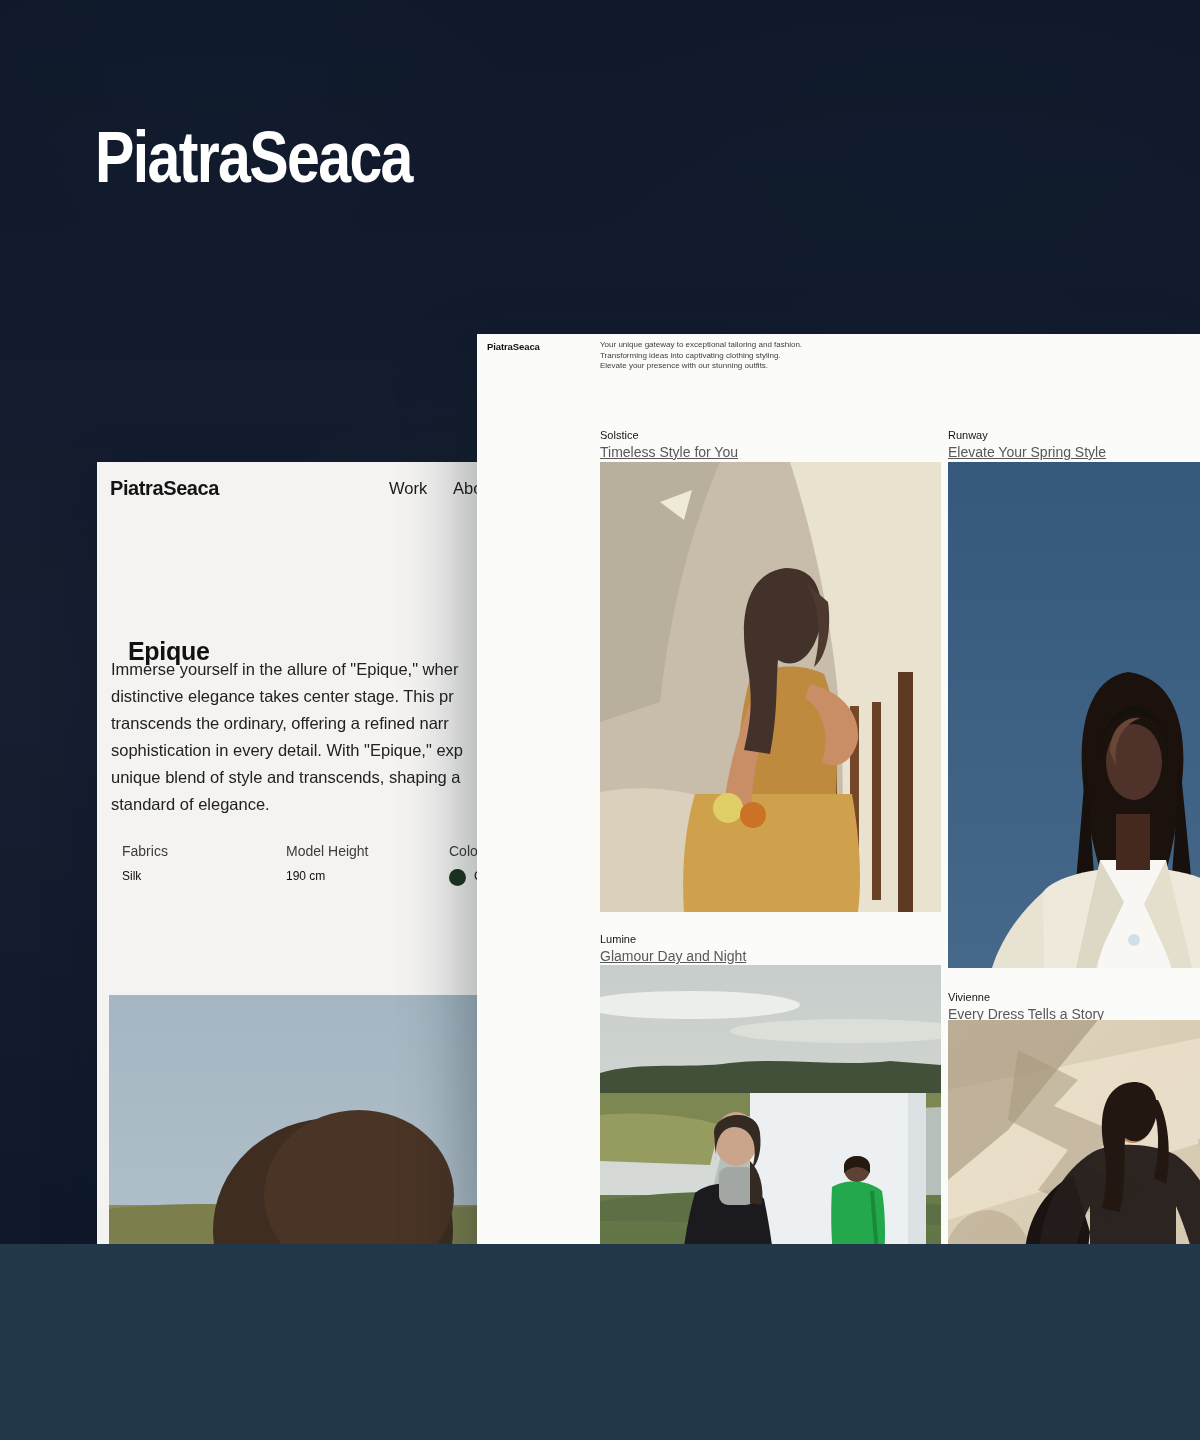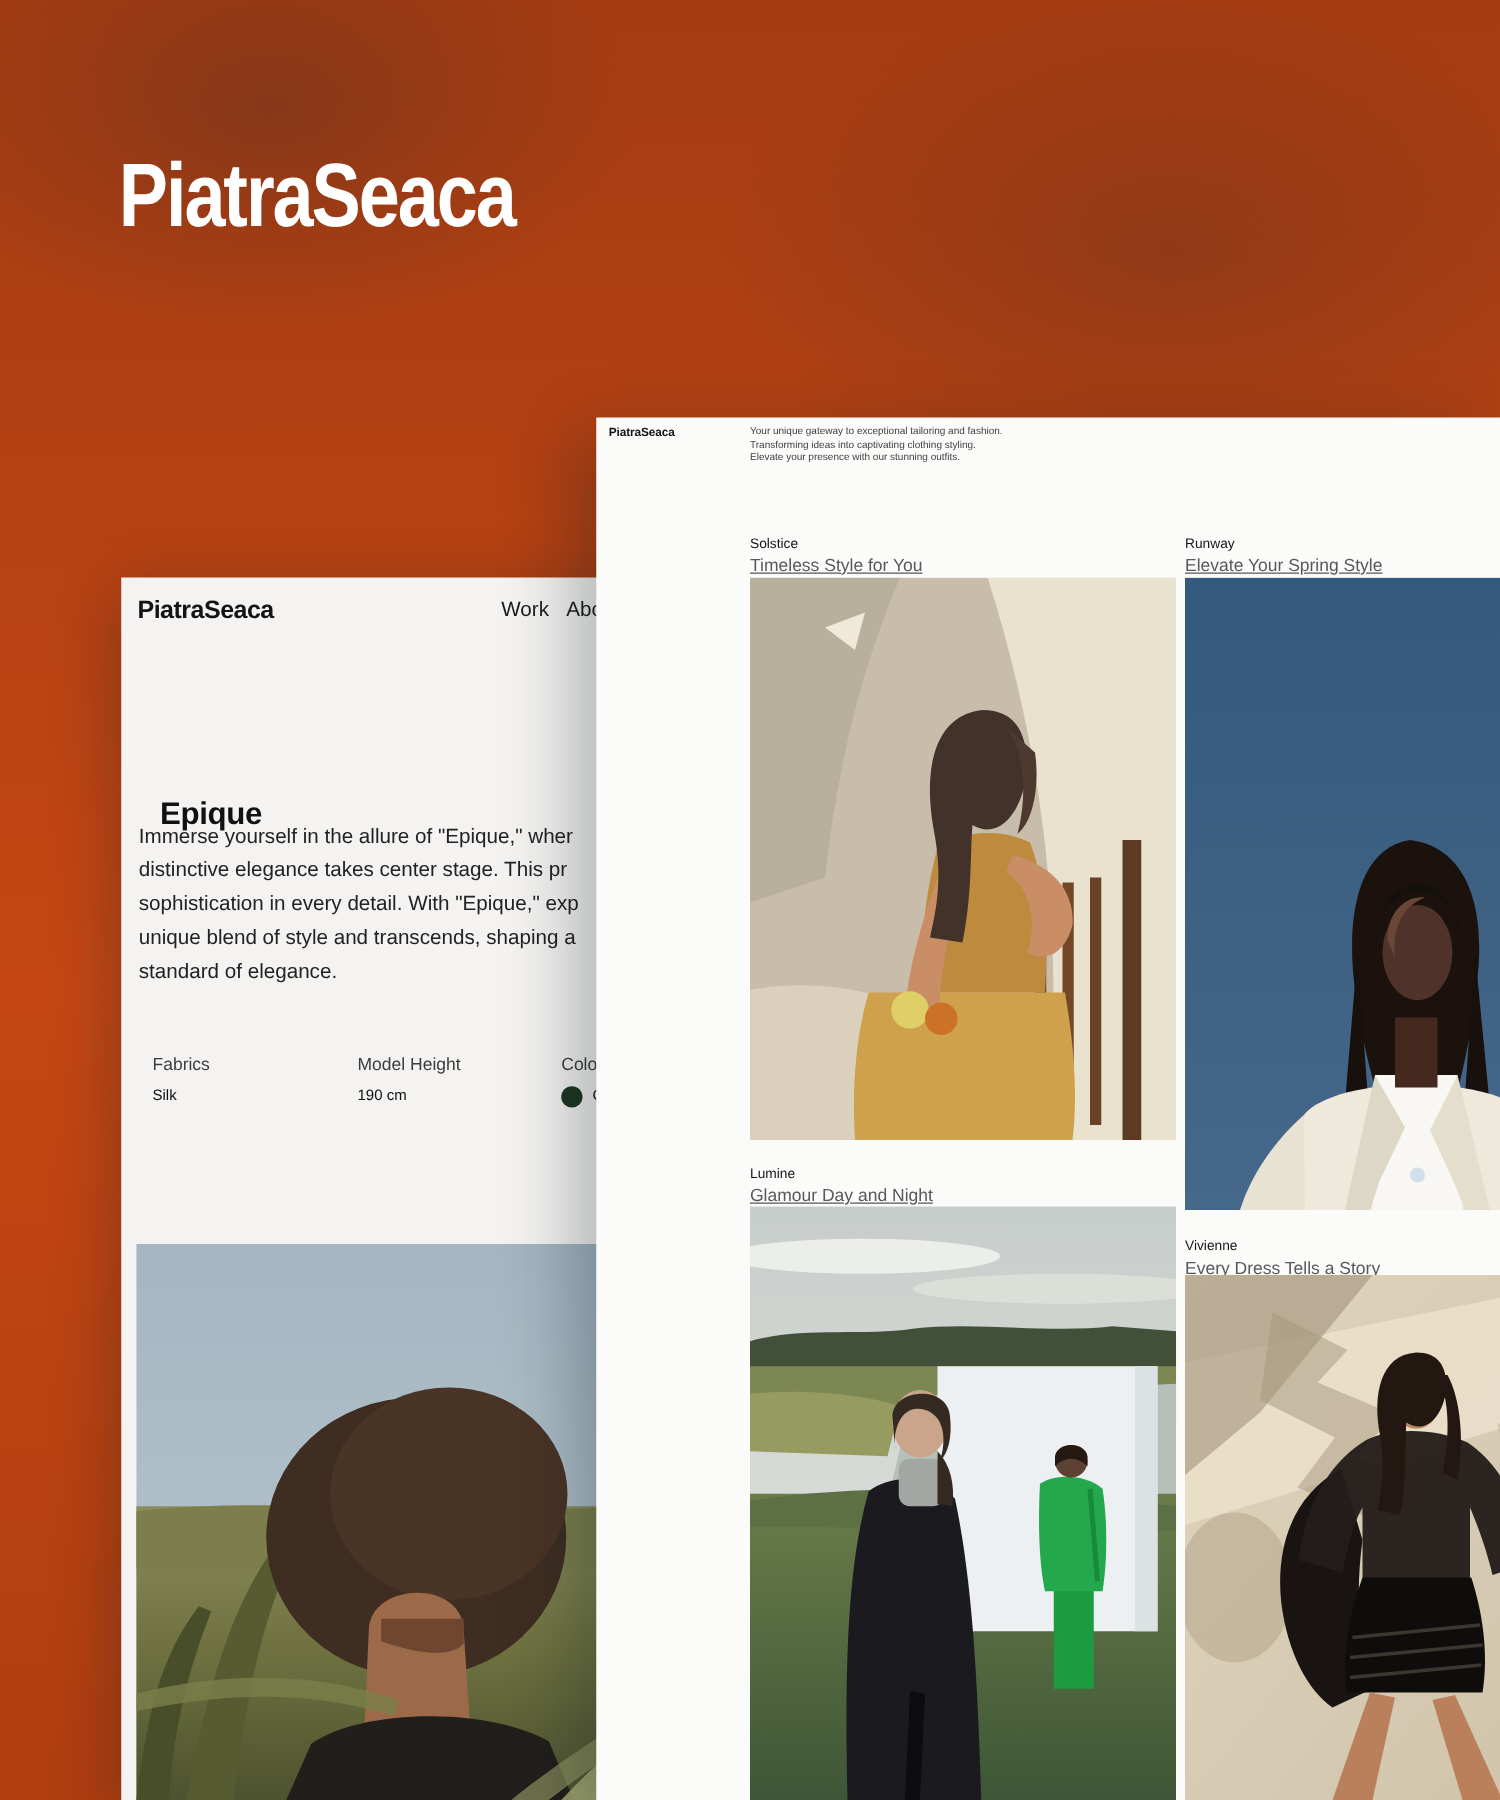--- a/index.html
+++ b/index.html
@@ -1,18 +1,18 @@
 <!DOCTYPE html>
 <html><head>
 <meta charset="utf-8">
 <style>
   html,body{margin:0;padding:0;background:#22384a;}
   .stage{
-    position:relative;width:1200px;height:1440px;overflow:hidden;
-    background:#c2410c;
+    position:relative;width:1200px;height:1244px;overflow:hidden;
+    background:#0f172a;
     font-family:"Liberation Sans","DejaVu Sans",sans-serif;
     -webkit-font-smoothing:antialiased;
   }
   .bg-texture{
     position:absolute;inset:0;pointer-events:none;
     background:
       radial-gradient(420px 260px at 18% 6%, rgba(16,36,50,.22), transparent 70%),
       radial-gradient(520px 300px at 78% 14%, rgba(16,36,50,.18), transparent 70%),
       radial-gradient(600px 420px at 50% 52%, rgba(255,255,255,.04), transparent 70%),
       linear-gradient(180deg, rgba(14,32,46,.16), rgba(255,255,255,.03) 55%, rgba(14,32,46,.10));
@@ -34,21 +34,21 @@
     left:97px;top:462px;width:1005px;height:978px;z-index:1;
     background:#f4f3f1;box-shadow:0 14px 50px rgba(10,26,38,.32);
   }
   .page-right{
     left:477px;top:334px;width:723px;height:1106px;z-index:2;
     background:#fbfbfa;box-shadow:-18px 16px 55px rgba(10,26,38,.30);
   }
   .page *{position:absolute;}
   
   .pl-logo{left:13px;top:15px;font-size:20px;font-weight:700;color:#141414;letter-spacing:-.4px;}
-  .pl-nav-work{left:304px;top:17px;font-size:16.5px;color:#1b1b1b;text-align:center;}
+  .pl-nav-work{left:292px;top:17px;font-size:16.5px;color:#1b1b1b;text-align:center;}
   .pl-nav-about{left:356px;top:17px;font-size:16.5px;color:#1b1b1b;white-space:nowrap;}
   .pl-title{left:14px;top:158px;margin:17px;font-size:25px;font-weight:600;color:#111;letter-spacing:-.3px;}
   .pl-desc{left:14px;top:194px;font-size:16.5px;line-height:27px;color:#222;}
   .pl-desc div{position:static;white-space:nowrap;}
   .pl-specs{left:14px;top:381px;width:600px;height:60px;margin-left:11px;}
   .spec-label{top:0;font-size:14px;color:#3c3c3c;}
   .spec-value{top:26px;font-size:12px;font-weight:500;color:#0e0e0e;white-space:nowrap;text-align:center;}
   .spec-c1{left:0;}  .spec-c2{left:164px;}  .spec-c3{left:327px;}
   .swatch{position:static;display:inline-block;width:17px;height:17px;border-radius:50%;
     background:#1f3620;vertical-align:-3px;margin-right:8px;}
@@ -78,20 +78,21 @@
   <section class="page page-left">
     <div class="pl-logo">PiatraSeaca</div>
     <div class="pl-nav-work">Work</div>
     <div class="pl-nav-about">About</div>
 
     <h2 class="pl-title">Epique</h2>
 
     <div class="pl-desc">
       <div>Immerse yourself in the allure of "Epique," wher</div>
       <div>distinctive elegance takes center stage. This pr</div>
+      <div>transcends the ordinary, offering a refined narr</div>
       <div>sophistication in every detail. With "Epique," exp</div>
       <div>unique blend of style and transcends, shaping a</div>
       <div>standard of elegance.</div>
     </div>
 
     <div class="pl-specs">
       <div class="spec-label spec-c1">Fabrics</div>
       <div class="spec-value spec-c1">Silk</div>
       <div class="spec-label spec-c2">Model Height</div>
       <div class="spec-value spec-c2">190 cm</div>

